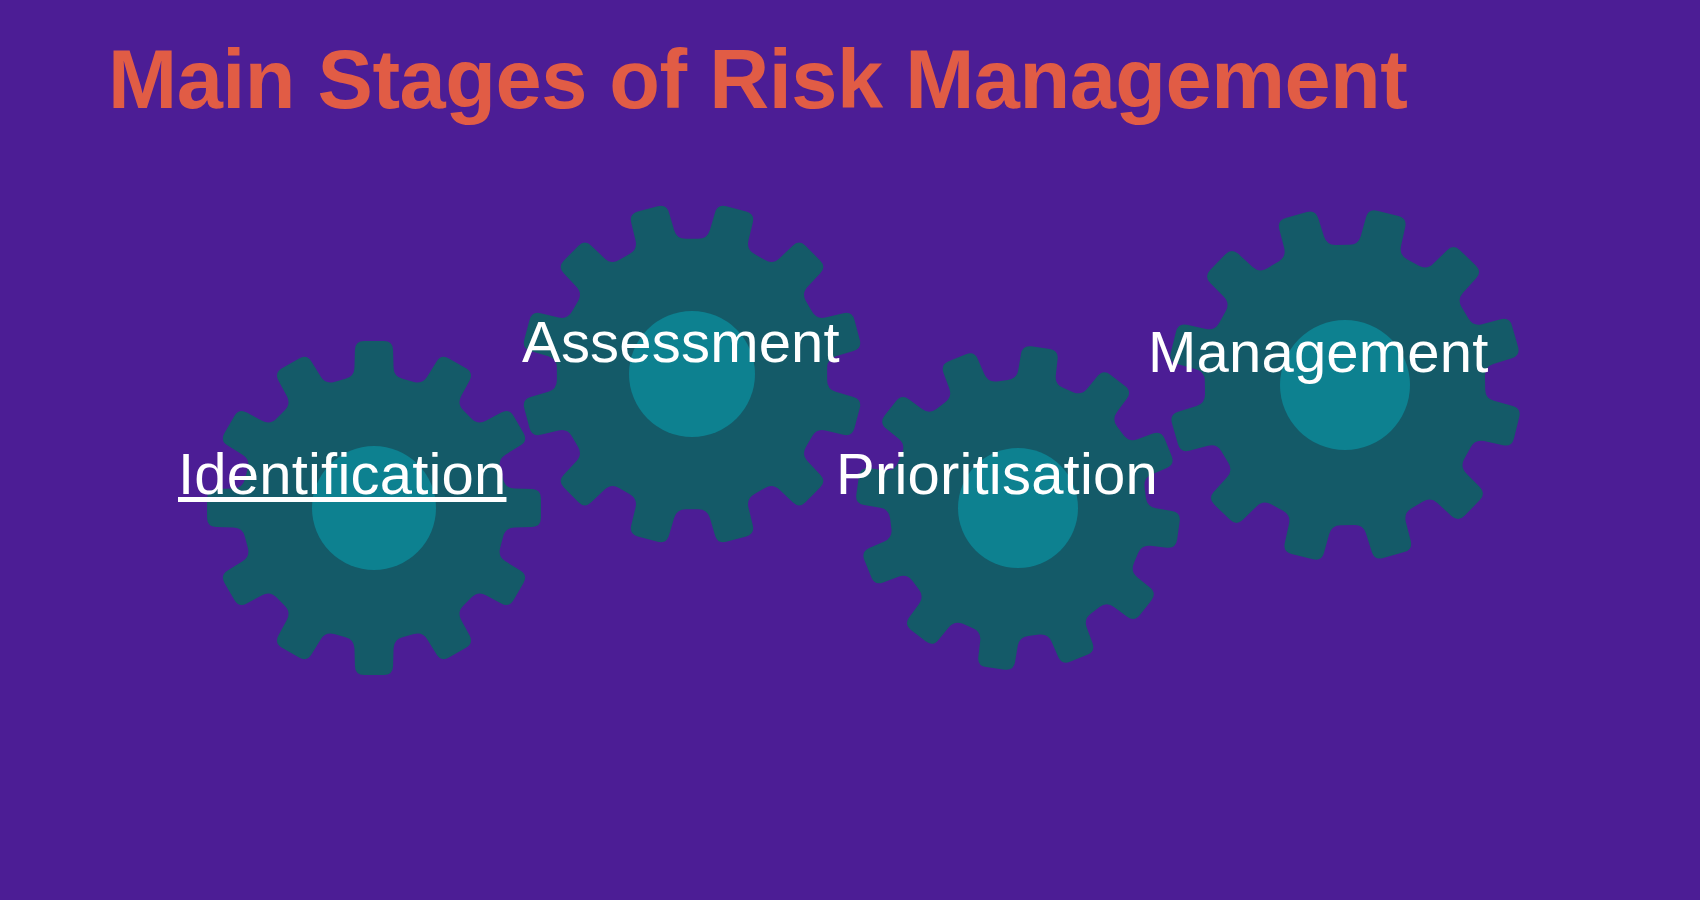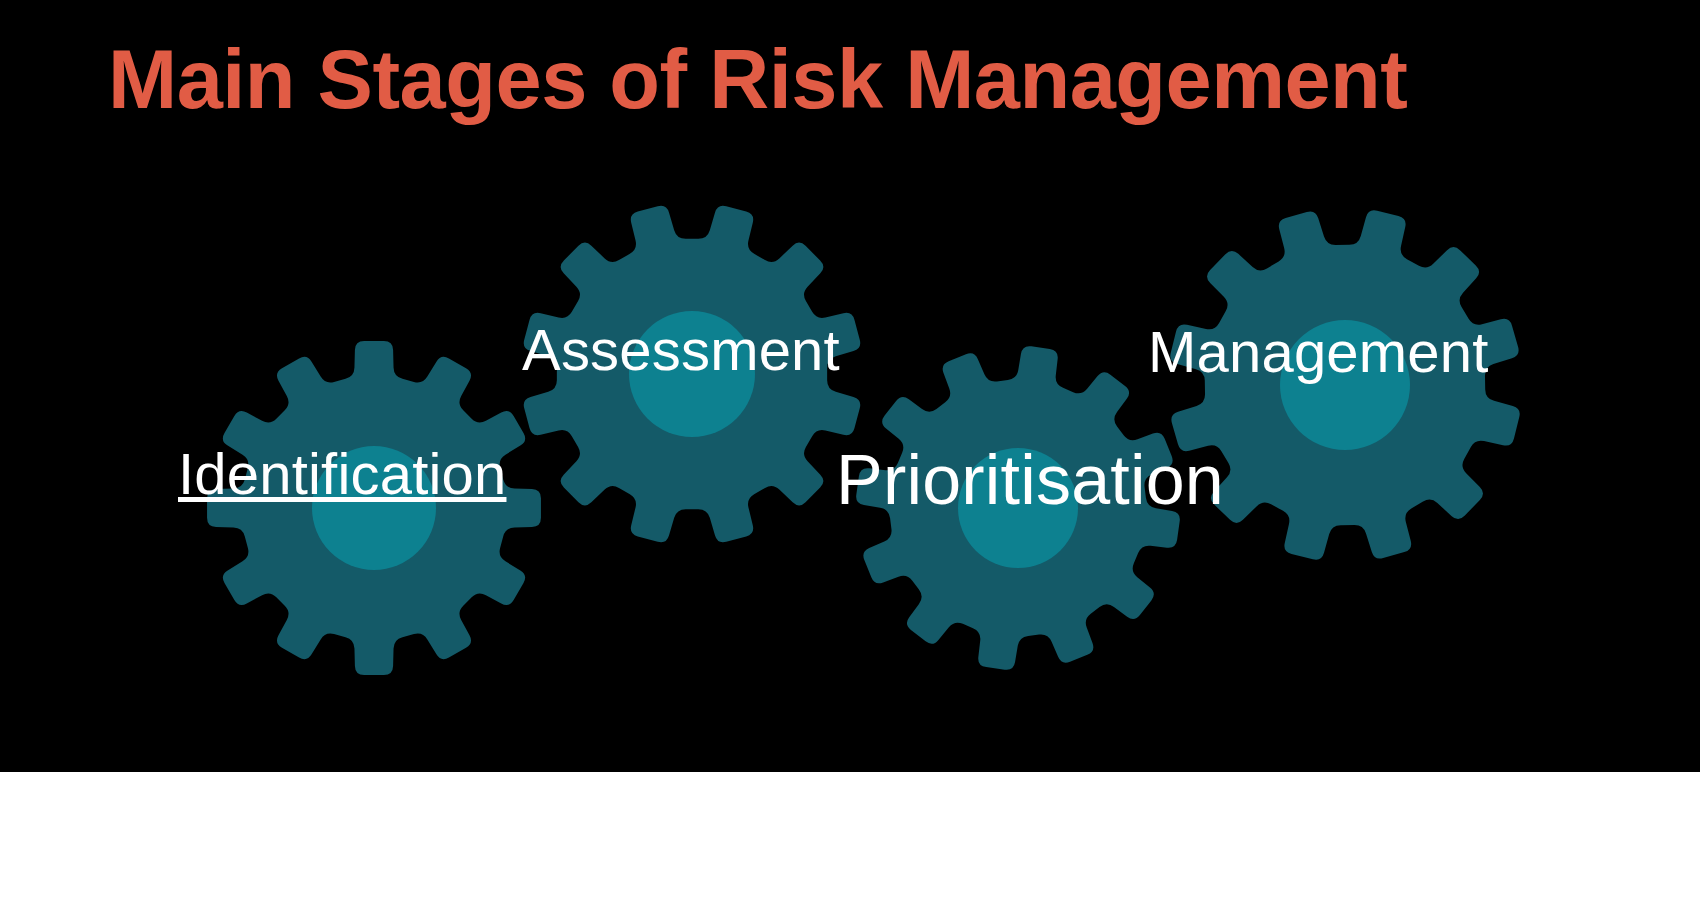--- a/index.html
+++ b/index.html
@@ -8,22 +8,22 @@
   }
   body {
     width: 1700px;
     height: 900px;
     overflow: hidden;
     font-family: "Liberation Sans", sans-serif;
   }
   #slide {
     position: relative;
     width: 1700px;
-    height: 772px;
-    background: #000000;
+    height: 900px;
+    background: #4c1d95;
     overflow: hidden;
   }
 
   
   #title {
     position: absolute;
     left: 108px;
     top: 38px;
     width: 1500px;
     font-family: "Liberation Sans", sans-serif;
@@ -56,27 +56,27 @@
     user-select: none;
   }
   .stage-label.lbl-identification {
     left: 178px;
     top: 440px;
     font-size: 58px;
     text-decoration: underline;
   }
   .stage-label.lbl-assessment {
     left: 522px;
-    top: 316px;
+    top: 308px;
     font-size: 58px;
   }
   .stage-label.lbl-prioritisation {
     left: 836px;
     top: 440px;
-    font-size: 70px;
+    font-size: 58px;
   }
   .stage-label.lbl-management {
     left: 1148px;
     top: 318px;
     font-size: 58px;
     text-align: center;
   }
 </style>
 </head>
 <body>

